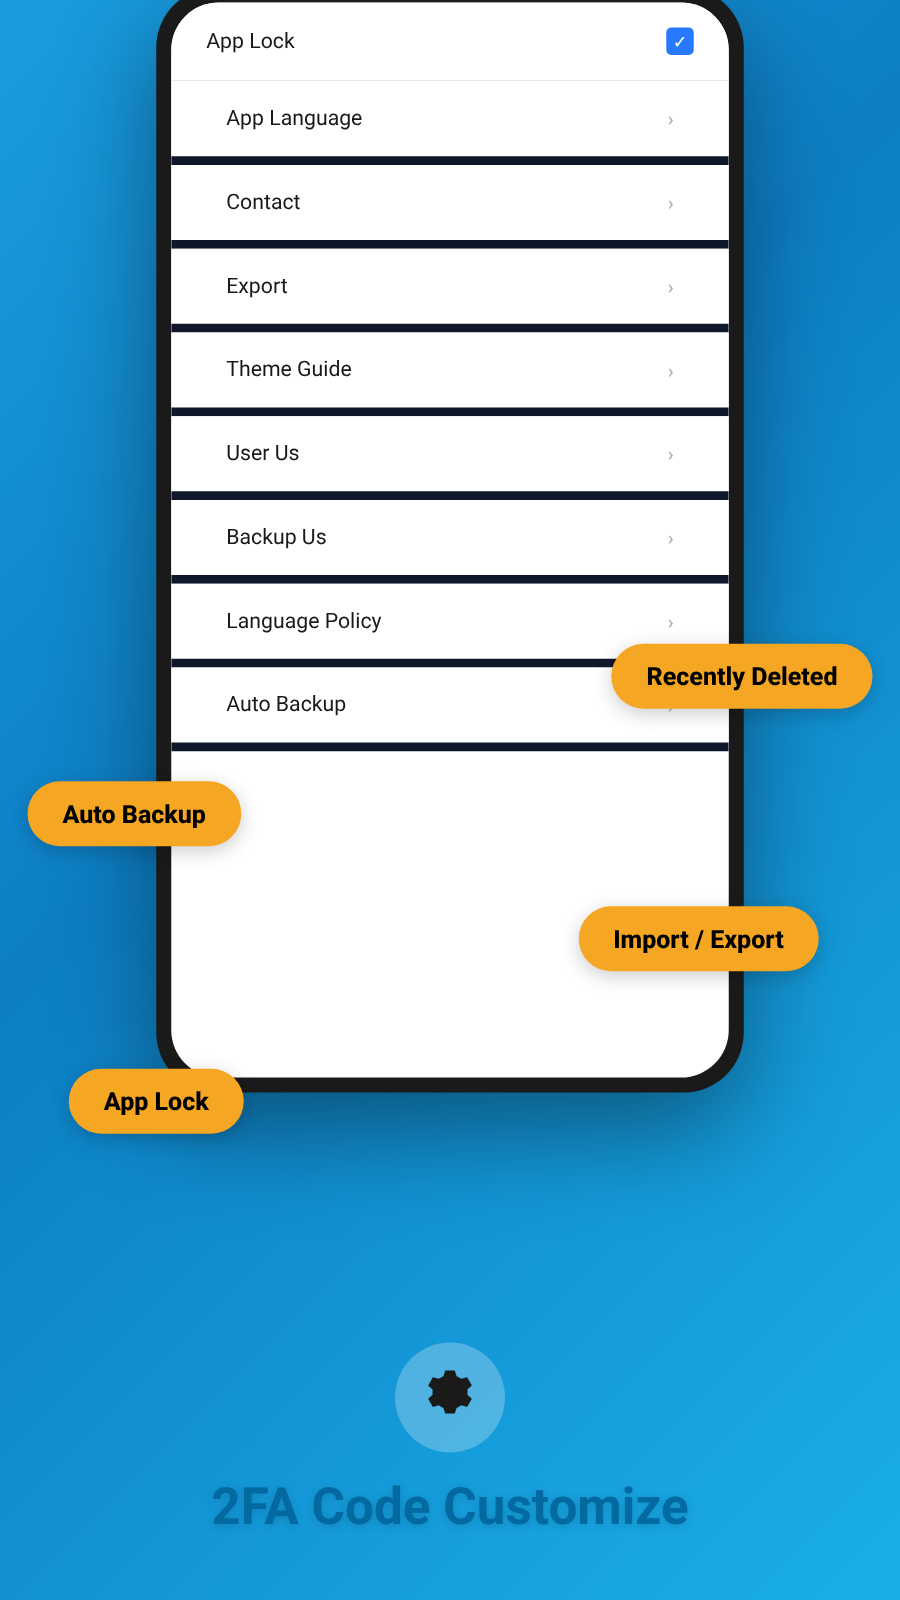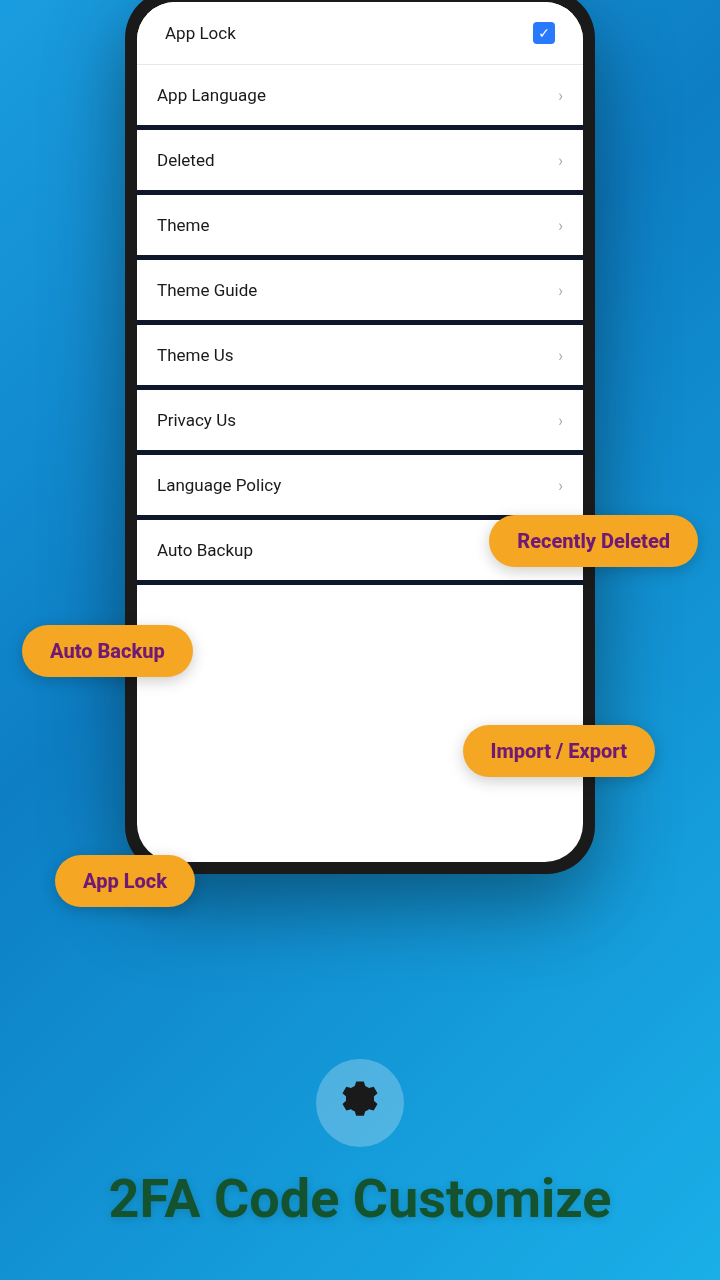--- a/index.html
+++ b/index.html
@@ -37,22 +37,22 @@
     }
 
     .settings-list {
       padding: 0;
     }
 
     .settings-item {
       display: flex;
       align-items: center;
       justify-content: space-between;
-      padding: 20px 20px;
-      border-bottom: 5px solid #0f172a;
+      padding: 20px 44px;
+      border-bottom: 7px solid #0f172a;
       background: white;
     }
 
     .settings-item-label {
       font-size: 17px;
       color: #1a1a1a;
       font-weight: 400;
     }
 
     .settings-item-right {
@@ -79,21 +79,21 @@
     }
 
     
     .tooltip-btn {
       position: absolute;
       background: #f5a623;
       border-radius: 30px;
       padding: 14px 28px;
       font-size: 20px;
       font-weight: 800;
-      color: #701a75;
+      color: #000000;
       white-space: nowrap;
       box-shadow: 0 4px 15px rgba(0,0,0,0.2);
       cursor: pointer;
     }
 
     .btn-recently-deleted {
       top: 515px;
       right: 22px;
     }
 
@@ -133,23 +133,23 @@
       align-items: center;
       justify-content: center;
     }
 
     .gear-svg {
       width: 52px;
       height: 52px;
     }
 
     .bottom-title {
-      font-size: 54px;
+      font-size: 41px;
       font-weight: 700;
-      color: #14532d;
+      color: #0369a1;
       text-shadow: 0 2px 8px rgba(0,0,0,0.15);
     }
 
     .settings-top-item {
       padding: 20px 28px;
       border-bottom: 1px solid #e8e8e8;
     }
 
     .theme-section {
       padding: 20px 28px;
@@ -174,41 +174,41 @@
           <div class="checkbox-blue">✓</div>
         </div>
       </div>
 
       <div class="settings-item">
         <span class="settings-item-label">App Language</span>
         <span class="chevron">›</span>
       </div>
 
       <div class="settings-item">
-        <span class="settings-item-label">Deleted</span>
-        <span class="chevron">›</span>
-      </div>
-
-      <div class="settings-item">
-        <span class="settings-item-label">Theme</span>
+        <span class="settings-item-label">Contact</span>
+        <span class="chevron">›</span>
+      </div>
+
+      <div class="settings-item">
+        <span class="settings-item-label">Export</span>
         <span class="chevron">›</span>
       </div>
 
       <div class="settings-item">
         <span class="settings-item-label">Theme Guide</span>
         <span class="chevron">›</span>
       </div>
 
       <div class="settings-item">
-        <span class="settings-item-label">Theme Us</span>
-        <span class="chevron">›</span>
-      </div>
-
-      <div class="settings-item">
-        <span class="settings-item-label">Privacy Us</span>
+        <span class="settings-item-label">User Us</span>
+        <span class="chevron">›</span>
+      </div>
+
+      <div class="settings-item">
+        <span class="settings-item-label">Backup Us</span>
         <span class="chevron">›</span>
       </div>
 
       <div class="settings-item">
         <span class="settings-item-label">Language Policy</span>
         <span class="chevron">›</span>
       </div>
 
       <div class="settings-item">
         <span class="settings-item-label">Auto Backup</span>

